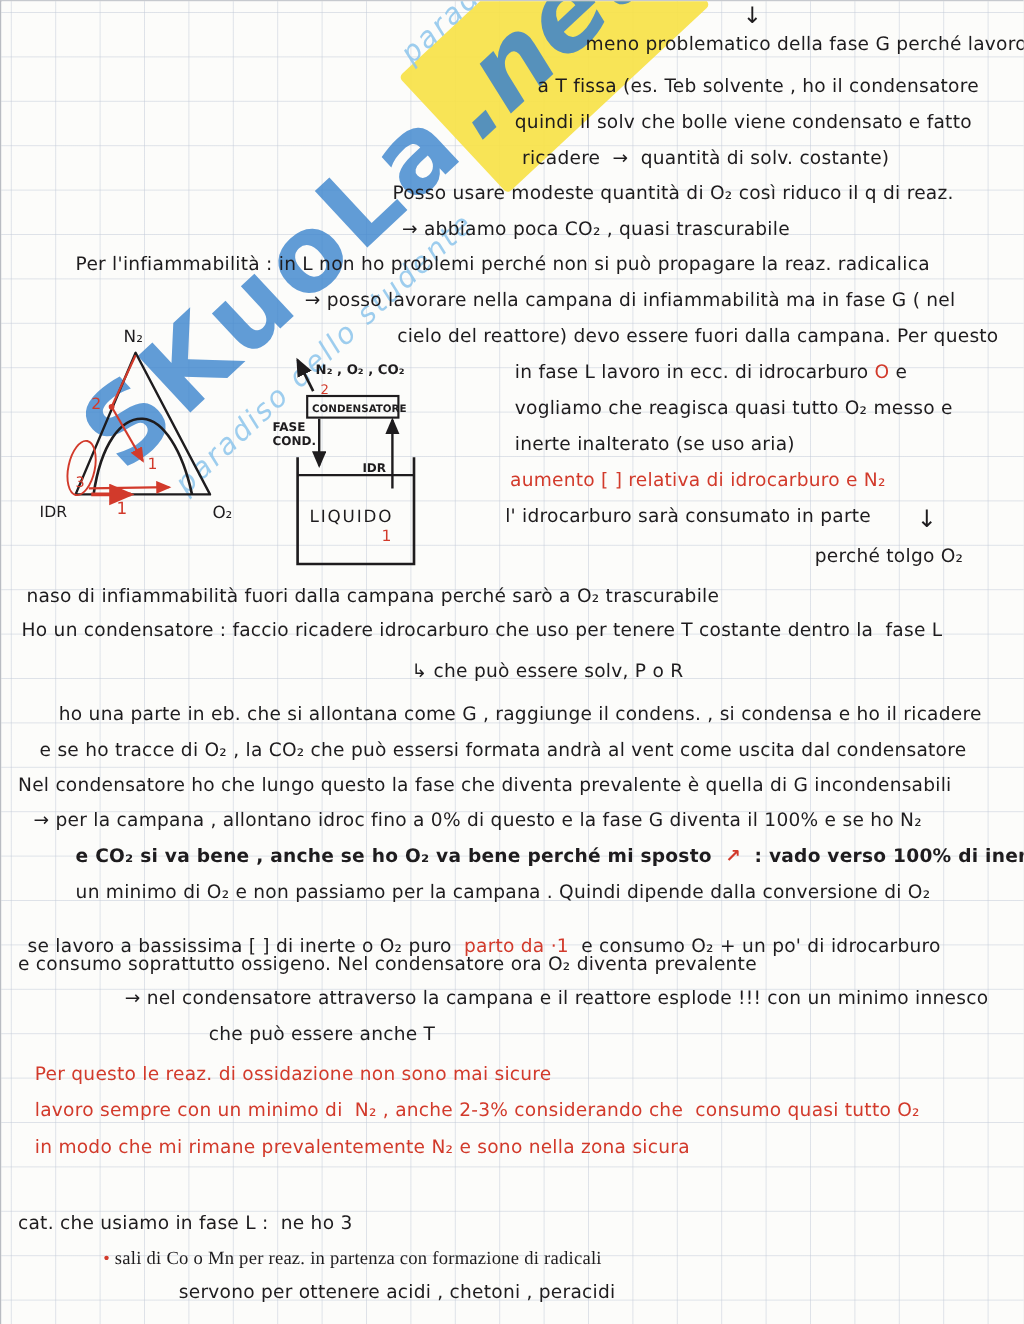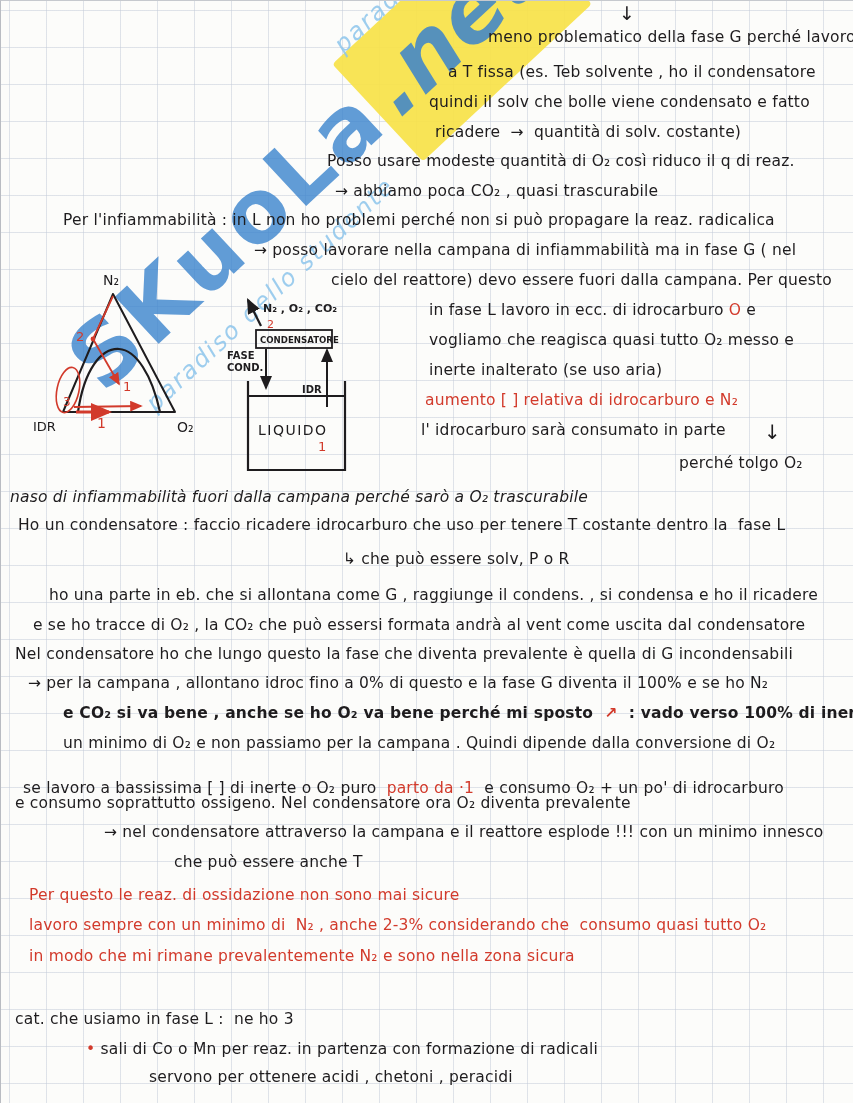--- a/index.html
+++ b/index.html
@@ -83,38 +83,38 @@
       <div class="note-line" style="left: 62px; top: 209px;"><span class="ink">Per l'infiammabilità : in L non ho problemi perché non si può propagare la reaz. radicalica</span></div>
       <div class="note-line" style="left: 253px; top: 239px;"><span class="ink">→ posso lavorare nella campana di infiammabilità ma in fase G ( nel</span></div>
       <div class="note-line" style="left: 330px; top: 269px;"><span class="ink">cielo del reattore) devo essere fuori dalla campana. Per questo</span></div>
       <div class="note-line" style="left: 428px; top: 299px;"><span class="ink">in fase L lavoro in ecc. di idrocarburo </span><span class="red">O</span><span class="ink"> e</span></div>
       <div class="note-line" style="left: 428px; top: 329px; text-align: right;"><span class="ink">vogliamo che reagisca quasi tutto O₂ messo e</span></div>
       <div class="note-line" style="left: 428px; top: 359px;"><span class="ink">inerte inalterato (se uso aria)</span></div>
       <div class="note-line" style="left: 424px; top: 389px;"><span class="red">aumento [ ] relativa di idrocarburo e N₂</span></div>
       <div class="note-line" style="left: 420px; top: 419px;"><span class="ink">l' idrocarburo sarà consumato in parte</span></div>
       <div class="note-line" style="left: 763px; top: 418px; font-size: 20px;"><span class="ink">↓</span></div>
       <div class="note-line" style="left: 678px; top: 452px;"><span class="ink">perché tolgo O₂</span></div>
-      <div class="note-line" style="left: 9px; top: 486px; font-style: italic;"><span class="ink">naso di infiammabilità fuori dalla campana perché sarò a O₂ trascurabile</span></div>
+      <div class="note-line" style="left: 21px; top: 486px;"><span class="ink">naso di infiammabilità fuori dalla campana perché sarò a O₂ trascurabile</span></div>
       <div class="note-line" style="left: 17px; top: 514px;"><span class="ink">Ho un condensatore : faccio ricadere idrocarburo che uso per tenere T costante dentro la  fase L</span></div>
       <div class="note-line" style="left: 342px; top: 548px; text-align: center;"><span class="ink">↳ che può essere solv, P o R</span></div>
       <div class="note-line" style="left: 48px; top: 584px;"><span class="ink">ho una parte in eb. che si allontana come G , raggiunge il condens. , si condensa e ho il ricadere</span></div>
       <div class="note-line" style="left: 32px; top: 614px;"><span class="ink">e se ho tracce di O₂ , la CO₂ che può essersi formata andrà al vent come uscita dal condensatore</span></div>
       <div class="note-line" style="left: 14px; top: 643px;"><span class="ink">Nel condensatore ho che lungo questo la fase che diventa prevalente è quella di G incondensabili</span></div>
       <div class="note-line" style="left: 27px; top: 672px;"><span class="ink">→ per la campana , allontano idroc fino a 0% di questo e la fase G diventa il 100% e se ho N₂</span></div>
       <div class="note-line" style="left: 62px; top: 702px; font-weight: bold;"><span class="ink">e CO₂ si va bene , anche se ho O₂ va bene perché mi sposto  </span><span class="red">↗</span><span class="ink">  : vado verso 100% di inerte +</span></div>
       <div class="note-line" style="left: 62px; top: 732px;"><span class="ink">un minimo di O₂ e non passiamo per la campana . Quindi dipende dalla conversione di O₂</span></div>
       <div class="note-line" style="left: 22px; top: 762px; margin-top: 15px;"><span class="ink">se lavoro a bassissima [ ] di inerte o O₂ puro  </span><span class="red">parto da ·1</span><span class="ink">  e consumo O₂ + un po' di idrocarburo</span></div>
       <div class="note-line" style="left: 14px; top: 792px;"><span class="ink">e consumo soprattutto ossigeno. Nel condensatore ora O₂ diventa prevalente</span></div>
       <div class="note-line" style="left: 103px; top: 821px;"><span class="ink">→ nel condensatore attraverso la campana e il reattore esplode !!! con un minimo innesco</span></div>
       <div class="note-line" style="left: 173px; top: 851px;"><span class="ink">che può essere anche T</span></div>
       <div class="note-line" style="left: 28px; top: 884px;"><span class="red">Per questo le reaz. di ossidazione non sono mai sicure</span></div>
       <div class="note-line" style="left: 28px; top: 914px;"><span class="red">lavoro sempre con un minimo di  N₂ , anche 2-3% considerando che  consumo quasi tutto O₂</span></div>
       <div class="note-line" style="left: 28px; top: 945px;"><span class="red">in modo che mi rimane prevalentemente N₂ e sono nella zona sicura</span></div>
       <div class="note-line" style="left: 14px; top: 1008px;"><span class="ink">cat. che usiamo in fase L :  ne ho 3</span></div>
-      <div class="note-line" style="left: 85px; top: 1038px;"><span class="red">•</span><span class="ink"> sali di Co o Mn per reaz. in partenza con formazione di radicali</span></div>
+      <div class="note-line" style="left: 85px; top: 1038px; font-family: Liberation Serif, serif;"><span class="red">•</span><span class="ink"> sali di Co o Mn per reaz. in partenza con formazione di radicali</span></div>
       <div class="note-line" style="left: 148px; top: 1066px;"><span class="ink">servono per ottenere acidi , chetoni , peracidi</span></div>
     </div>
 
   <svg class="diagram d-tri" width="200" height="175" viewBox="0 0 200 175">
     <defs>
       <marker id="redhead" markerWidth="8" markerHeight="8" refX="6" refY="3" orient="auto">
         <path d="M0,0 L7,3 L0,6 Z" fill="#d23a2b"></path>
       </marker>
     </defs>
     <path d="M84,27 L34,145 L146,145 Z" fill="none" stroke="#1e1c1e" stroke-width="2" stroke-linejoin="round"></path>

